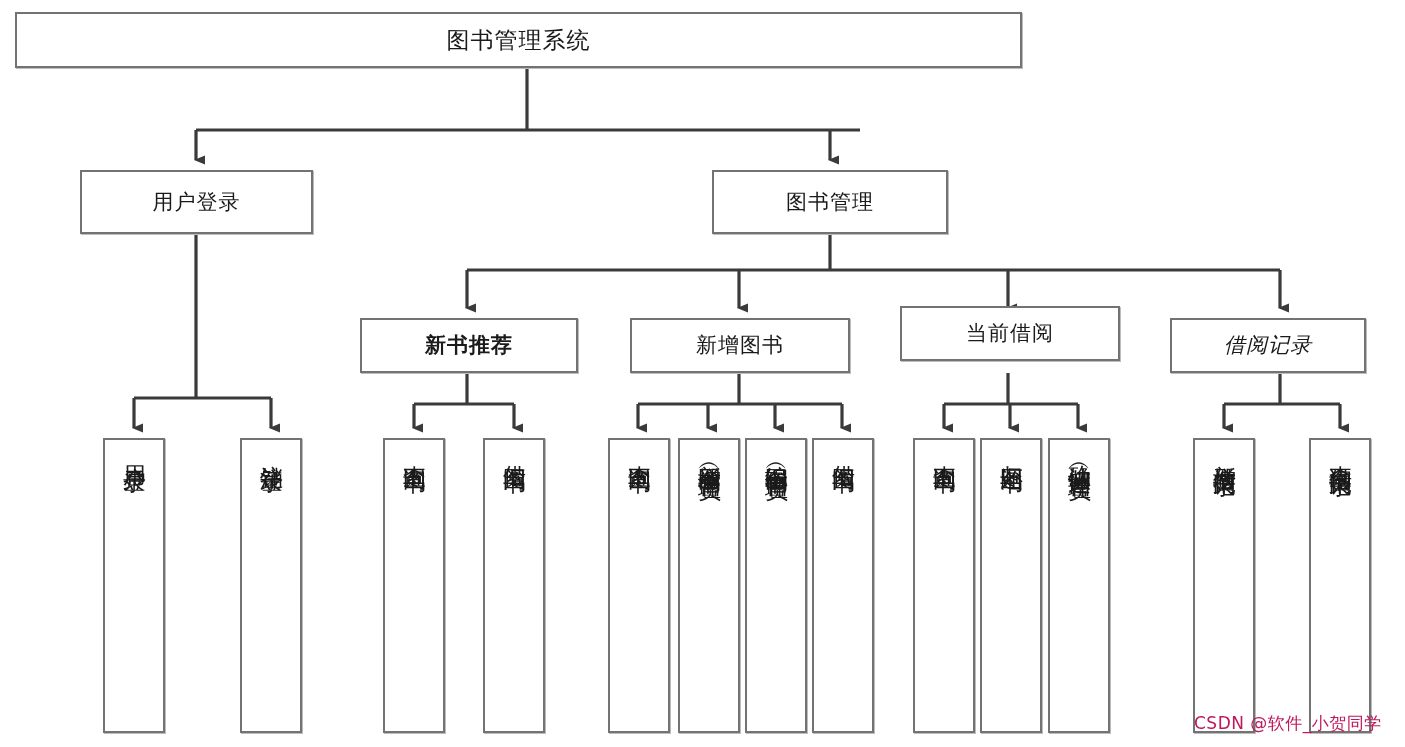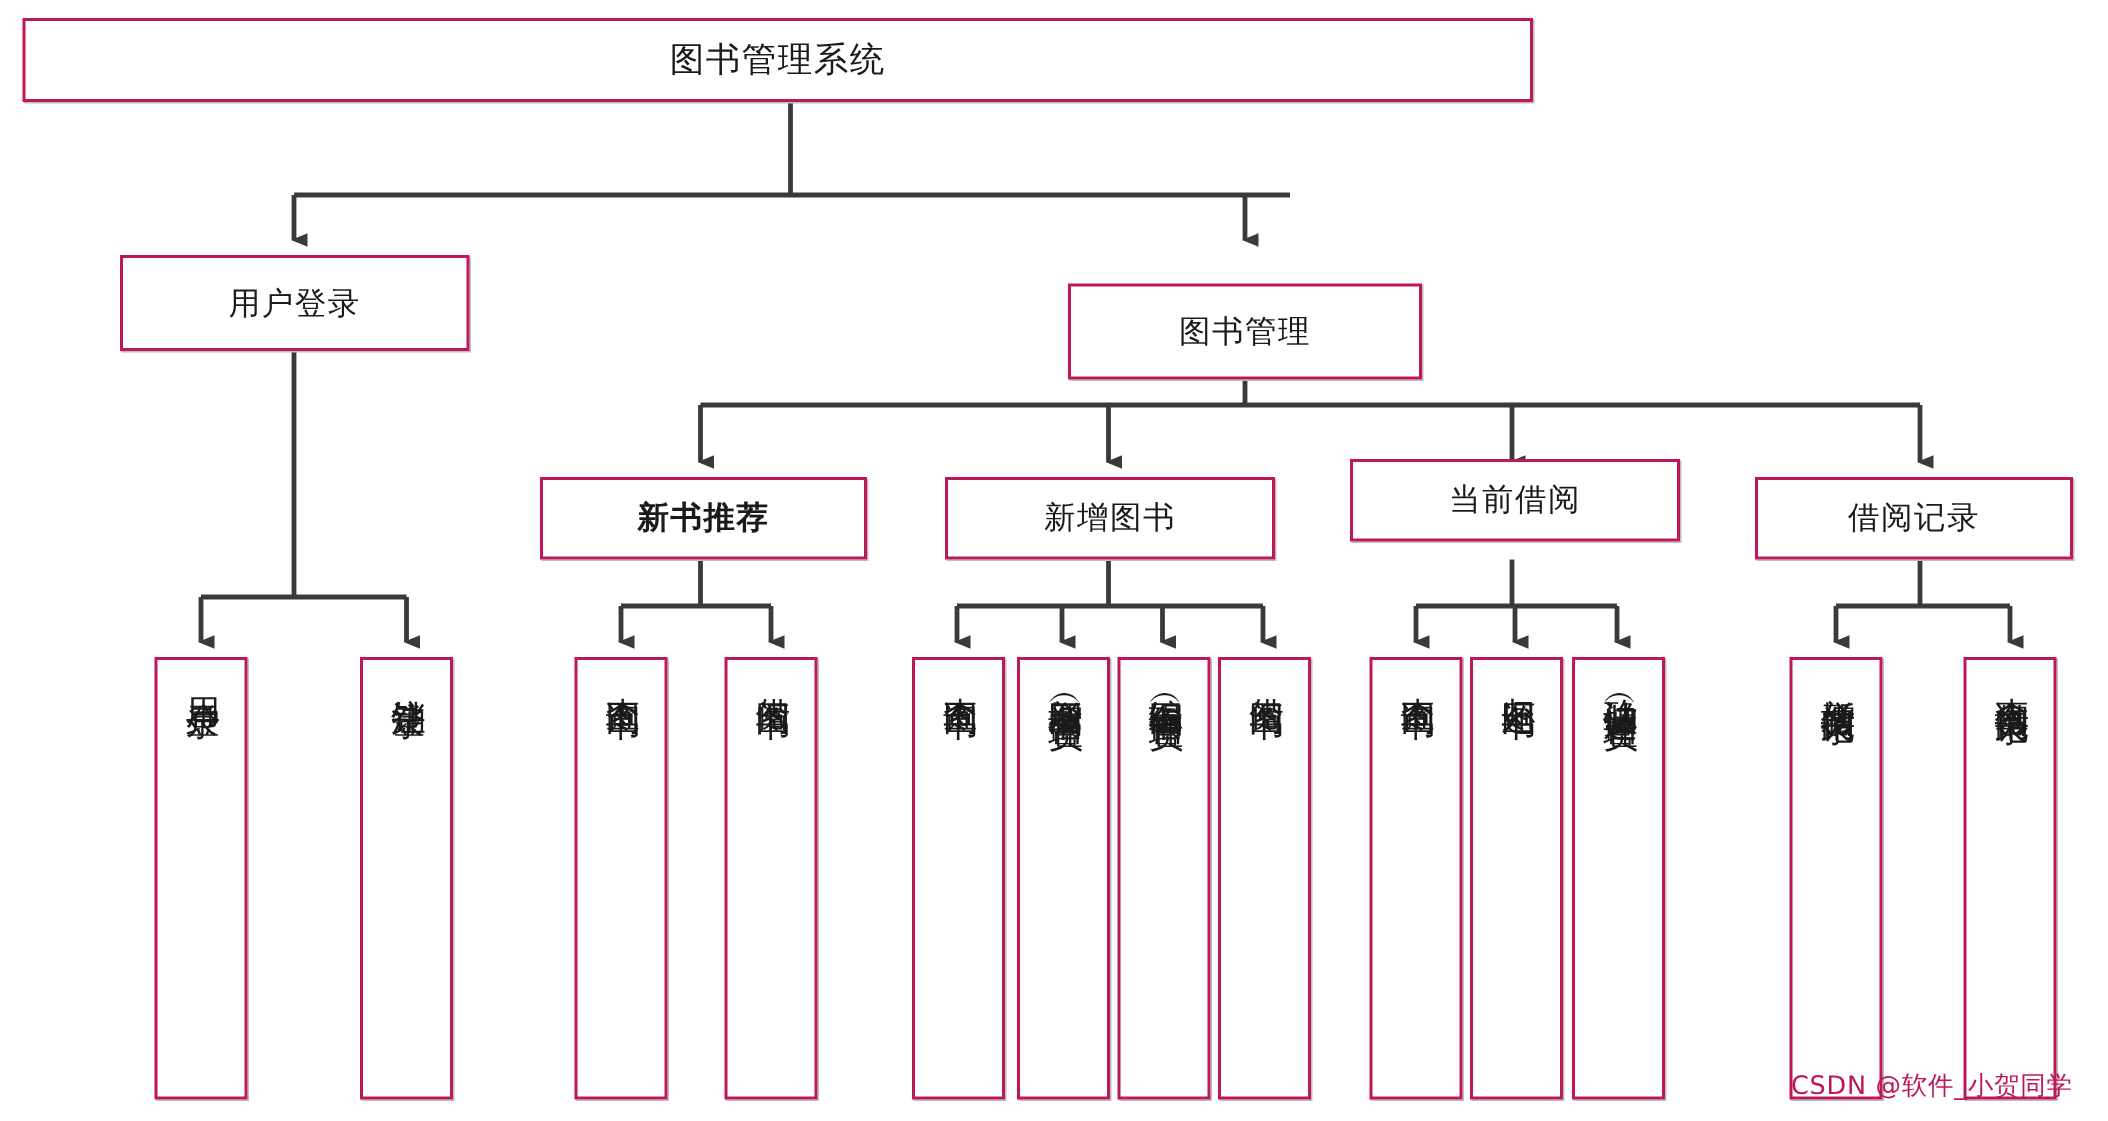--- a/index.html
+++ b/index.html
@@ -21,21 +21,21 @@
     position: absolute;
     left: 0;
     top: 0;
     width: 1405px;
     height: 747px;
     pointer-events: none;
   }
   .node {
     position: absolute;
     box-sizing: border-box;
-    border: 2px solid #be185d;
+    border: 2px solid #737373;
     background: #ffffff;
     display: flex;
     align-items: center;
     justify-content: center;
     color: #1a1a1a;
     box-shadow: 1px 1px 0 #bdbdbd;
   }
   .node .label {
     text-align: center;
     line-height: 1.25;
@@ -125,34 +125,34 @@
     </g>
   </svg>
 
   <div class="node root horizontal" style="left:15px; top:12px; width:1007px; height:56px;">
     <span class="label">图书管理系统</span>
   </div>
 
   <div class="node horizontal" style="left:80px; top:170px; width:233px; height:64px;">
     <span class="label">用户登录</span>
   </div>
-  <div class="node horizontal" style="left:712px; top:170px; width:236px; height:64px;margin-top:19px;">
+  <div class="node horizontal" style="left:712px; top:170px; width:236px; height:64px;">
     <span class="label">图书管理</span>
   </div>
 
   <div class="node horizontal" style="left:360px; top:318px; width:218px; height:55px;font-weight:bold;">
     <span class="label">新书推荐</span>
   </div>
   <div class="node horizontal" style="left:630px; top:318px; width:220px; height:55px;">
     <span class="label">新增图书</span>
   </div>
   <div class="node horizontal" style="left:900px; top:306px; width:220px; height:55px;">
     <span class="label">当前借阅</span>
   </div>
-  <div class="node horizontal" style="left:1170px; top:318px; width:212px; height:55px;">
+  <div class="node horizontal" style="left:1170px; top:318px; width:196px; height:55px;font-style:italic;">
     <span class="label">借阅记录</span>
   </div>
 
   <div class="node vertical" style="left:103px; top:438px; width:62px; height:295px;">
     <span class="label">用户登录</span>
   </div>
   <div class="node vertical" style="left:240px; top:438px; width:62px; height:295px;">
     <span class="label">注销登录</span>
   </div>
 

